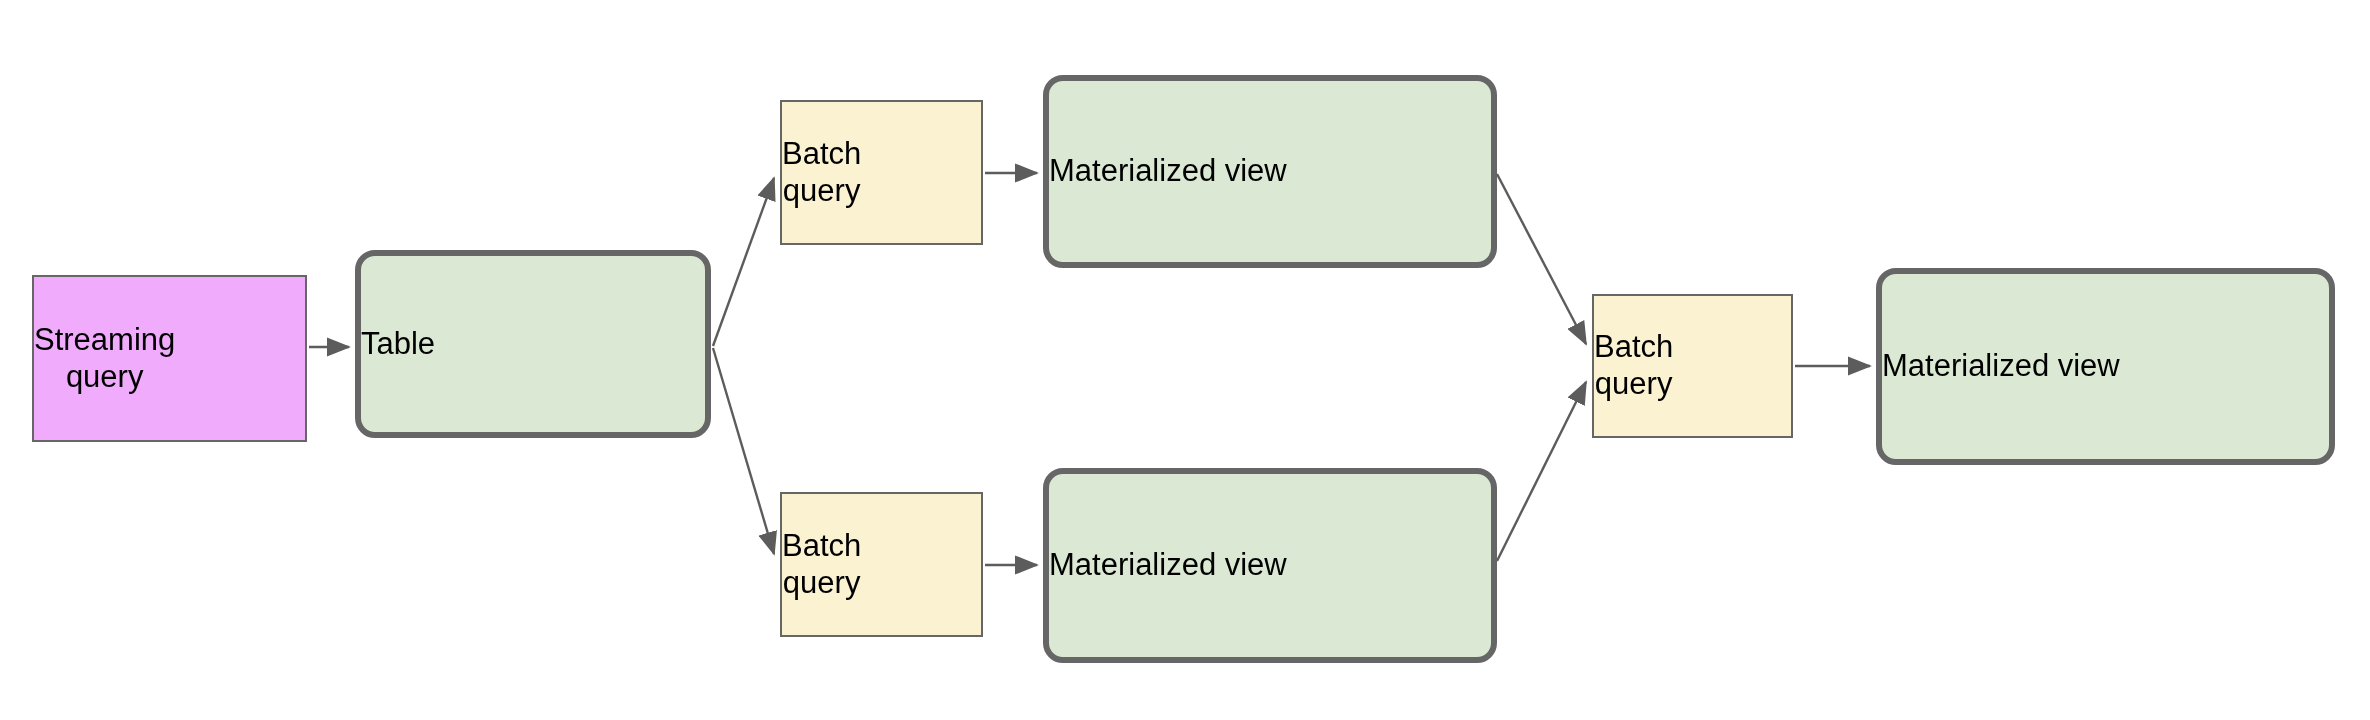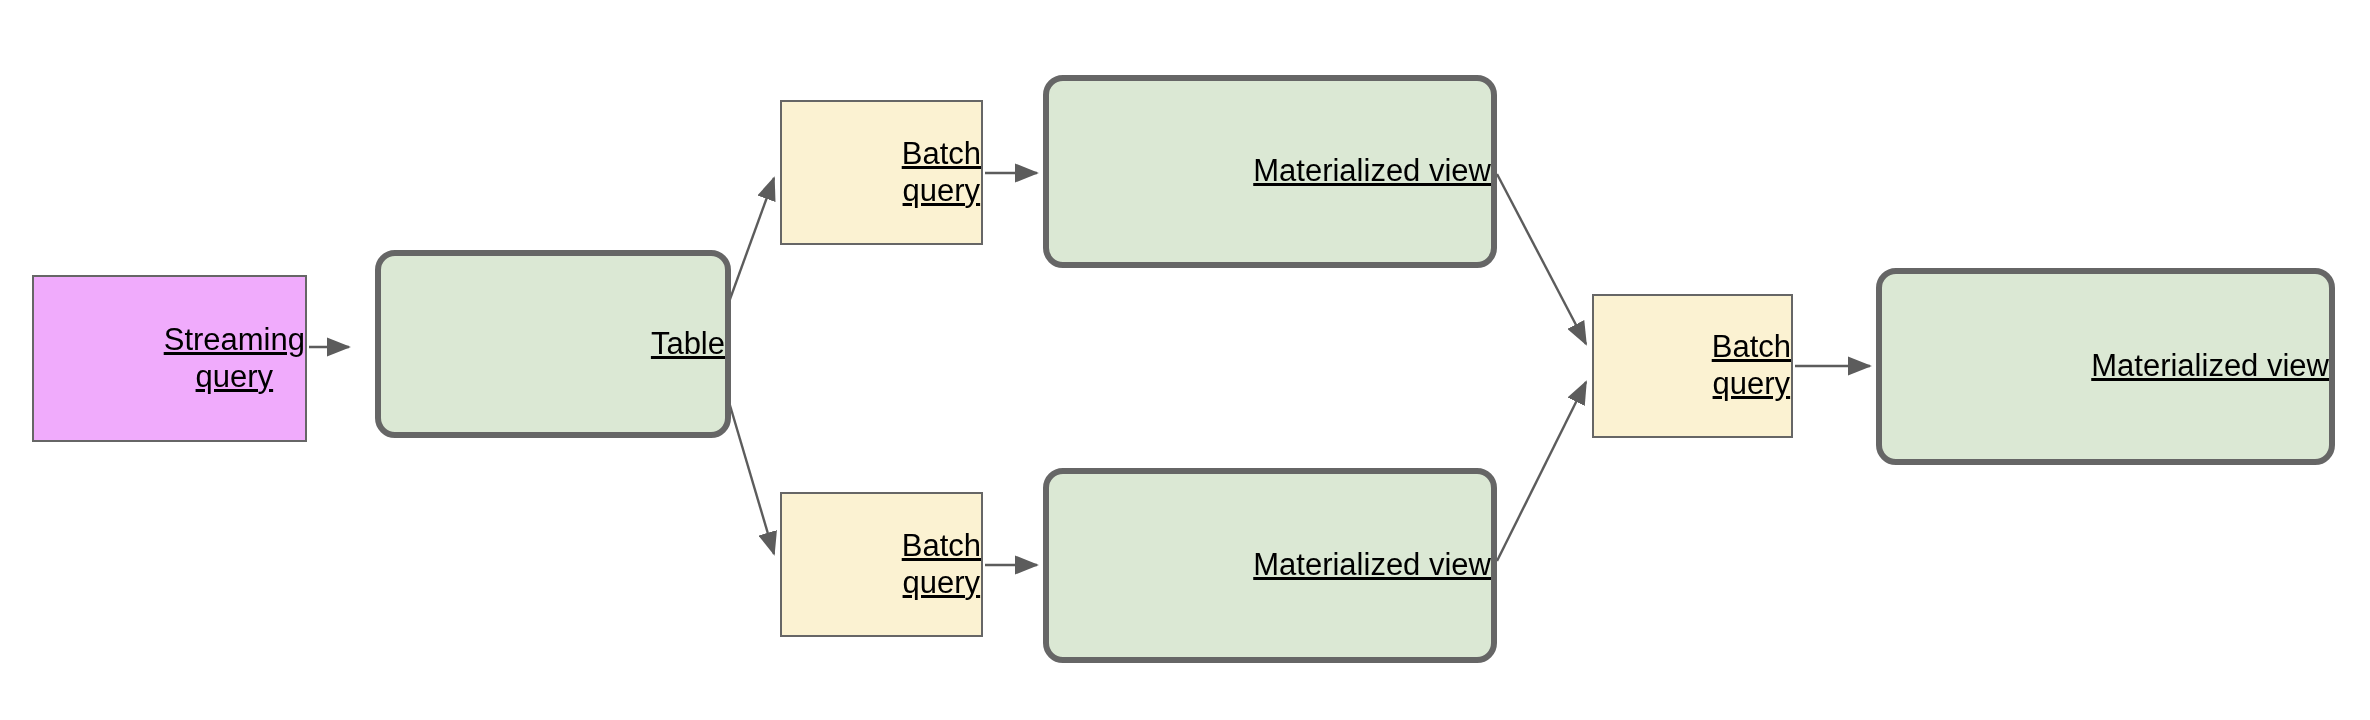--- a/index.html
+++ b/index.html
@@ -21,26 +21,25 @@
     top: 0;
     width: 2370px;
     height: 720px;
     pointer-events: none;
   }
   .node {
     position: absolute;
     box-sizing: border-box;
     display: flex;
     align-items: center;
-    justify-content: flex-end;
+    justify-content: flex-start;
     text-align: center;
     color: #000000;
     line-height: 1.18;
     white-space: pre-line;
-    text-decoration: underline;
   }
   .node-process {
     background: #fbf2d2;
     border: 2px solid #666666;
     border-radius: 0;
   }
   .node-store {
     background: #dbe8d4;
     border: 6px solid #8b5cf6;
     border-radius: 20px;
@@ -70,21 +69,21 @@
         <line x1="1497" y1="561" x2="1586" y2="382" stroke="#5c5c5c" stroke-width="2.4" marker-end="url(#arrowhead)"></line>
         <line x1="1795" y1="366" x2="1870" y2="366" stroke="#5c5c5c" stroke-width="2.4" marker-end="url(#arrowhead)"></line>
       </g>
   </svg>
 
   <div class="node node-process" style="left: 32px; top: 275px; width: 275px; height: 167px; font-size: 31px; border-color: rgb(102, 102, 102); color: rgb(0, 0, 0); background: #f0abfc; border-radius: 0px;">
     <span class="lbl">Streaming
 query</span>
   </div>
 
-  <div class="node node-store" style="left: 355px; top: 250px; width: 356px; height: 188px; font-size: 31px; border-color: rgb(102, 102, 102); color: rgb(0, 0, 0); background: rgb(219, 232, 212); border-radius: 20px; margin-left: 20px;">
+  <div class="node node-store" style="left: 355px; top: 250px; width: 356px; height: 188px; font-size: 31px; border-color: rgb(102, 102, 102); color: rgb(0, 0, 0); background: rgb(219, 232, 212); border-radius: 20px;">
     <span class="lbl">Table</span>
   </div>
 
   <div class="node node-process" style="left: 780px; top: 100px; width: 203px; height: 145px; font-size: 31px; border-color: rgb(102, 102, 102); color: rgb(0, 0, 0); background: rgb(251, 242, 210); border-radius: 0px;">
     <span class="lbl">Batch
 query</span>
   </div>
 
   <div class="node node-store" style="left: 1043px; top: 75px; width: 454px; height: 193px; font-size: 31px; border-color: rgb(102, 102, 102); color: rgb(0, 0, 0); background: rgb(219, 232, 212); border-radius: 20px;">
     <span class="lbl">Materialized view</span>

